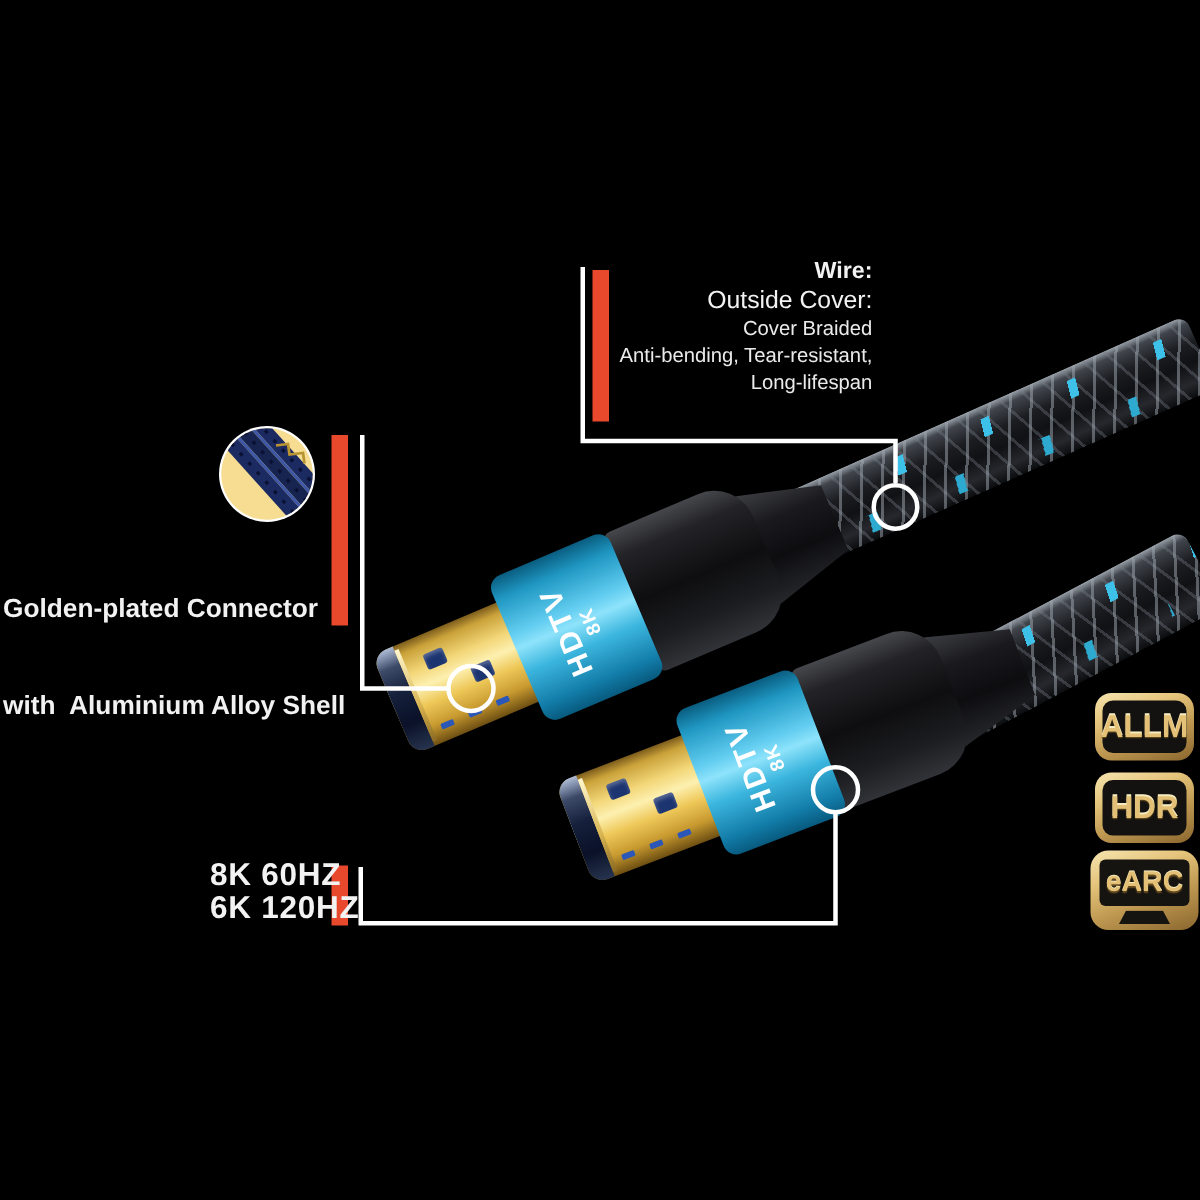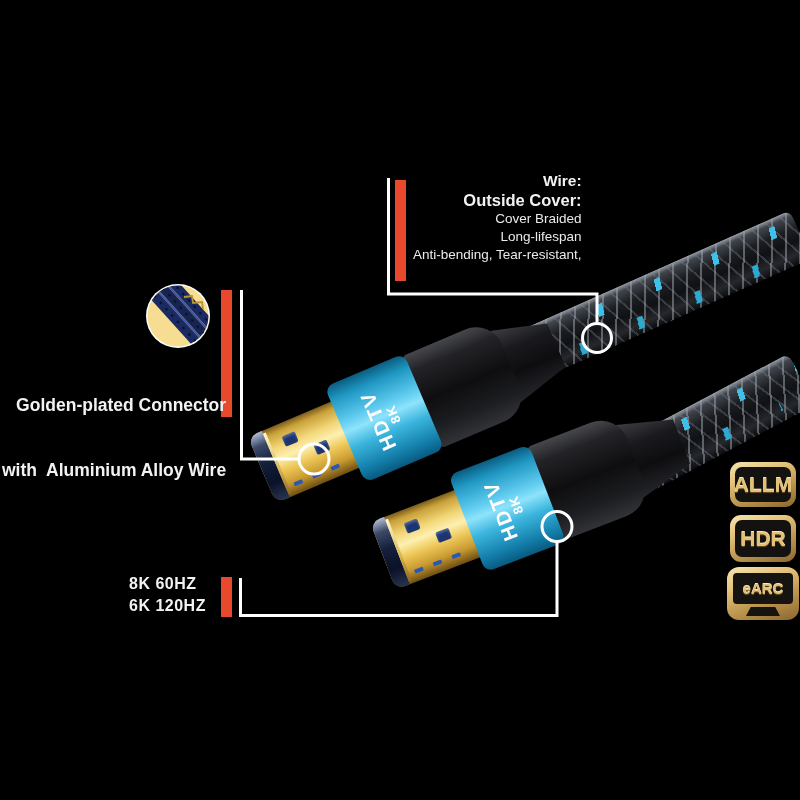--- a/index.html
+++ b/index.html
@@ -51,39 +51,39 @@
   
   .bar{position:absolute;width:11px;background:#e8492c;z-index:8;}
   #bar-spec{left:395px;top:180px;height:101px;}
   #bar-conn{left:221px;top:290px;height:127px;}
   #bar-res{left:221px;top:577px;height:40px;}
 
   
   .txt{position:absolute;z-index:9;color:#f2f2f2;}
   #spec-text{left:413px;top:171px;text-align:right;}
   .spec-h{font-size:15.5px;font-weight:bold;line-height:19px;}
-  .spec-h2{font-size:16.5px;font-weight:bold;line-height:20px;}
+  .spec-h2{font-size:16.5px;font-weight:normal;line-height:20px;}
   .spec-b{font-size:13.5px;font-weight:normal;line-height:18px;color:#eaeaea;}
-  #conn-text{left:2px;top:352px;font-size:17.5px;font-weight:bold;line-height:21.5px;white-space:pre-wrap;text-align:right;}
-  #res-text{left:129px;top:573px;font-size:16px;font-weight:bold;line-height:22px;letter-spacing:.5px;}
+  #conn-text{left:2px;top:352px;font-size:17.5px;font-weight:bold;line-height:21.5px;white-space:pre-wrap;}
+  #res-text{left:140px;top:573px;font-size:21px;font-weight:bold;line-height:22px;letter-spacing:.5px;}
 
   
   .badge{position:absolute;border-radius:11px;z-index:9;
     background:linear-gradient(160deg,#f6e5b0 0%,#e5c47c 30%,#c09a52 60%,#8a662e 100%);}
   .badge .inner{position:absolute;inset:5px;border-radius:7px;background:#131210;
     display:flex;align-items:center;justify-content:center;}
   .badge .label{font-weight:bold;color:#e3c075;letter-spacing:0;
     text-shadow:0 -1px 0 #f7ecc0,0 1px 1px #6e5222;}
   #badge-allm{left:730px;top:462px;width:66px;height:45px;}
   #badge-hdr{left:730px;top:515px;width:66px;height:47px;}
   #badge-allm .label,#badge-hdr .label{font-size:21px;}
   #badge-earc{left:727px;top:567px;width:72px;height:53px;border-radius:12px;}
   #badge-earc .screen{position:absolute;left:6px;right:6px;top:6px;bottom:16px;
     background:#161410;border-radius:4px;display:flex;align-items:center;justify-content:center;}
-  #badge-earc .label{font-size:15px;}
+  #badge-earc .label{font-size:19px;}
   #badge-earc .stand{position:absolute;left:50%;bottom:4px;transform:translateX(-50%);
     width:34px;height:9px;background:#161410;clip-path:polygon(14% 0,86% 0,100% 100%,0 100%);}
 
   
   .overlay{position:absolute;left:0;top:0;z-index:10;}
 </style>
 </head>
 <body>
 
 <div class="stage">
@@ -169,27 +169,27 @@
   </svg>
 
   <div class="bar" id="bar-spec"></div>
   <div class="bar" id="bar-conn"></div>
   <div class="bar" id="bar-res"></div>
 
   <div class="txt" id="spec-text">
     <div class="spec-h">Wire:</div>
     <div class="spec-h2">Outside Cover:</div>
     <div class="spec-b">Cover Braided</div>
+    <div class="spec-b">Anti-bending, Tear-resistant,</div>
     <div class="spec-b">Long-lifespan</div>
-    <div class="spec-b">Anti-bending, Tear-resistant,</div>
   </div>
 
   <div class="txt" id="conn-text">
     <div>Golden-plated Connector</div>
-    <div>with  Aluminium Alloy Wire</div>
+    <div>with  Aluminium Alloy Shell</div>
   </div>
 
   <div class="txt" id="res-text">
     <div>8K 60HZ</div>
     <div>6K 120HZ</div>
   </div>
 
   <div class="badge" id="badge-allm">
     <div class="inner">
       <span class="label">ALLM</span>

